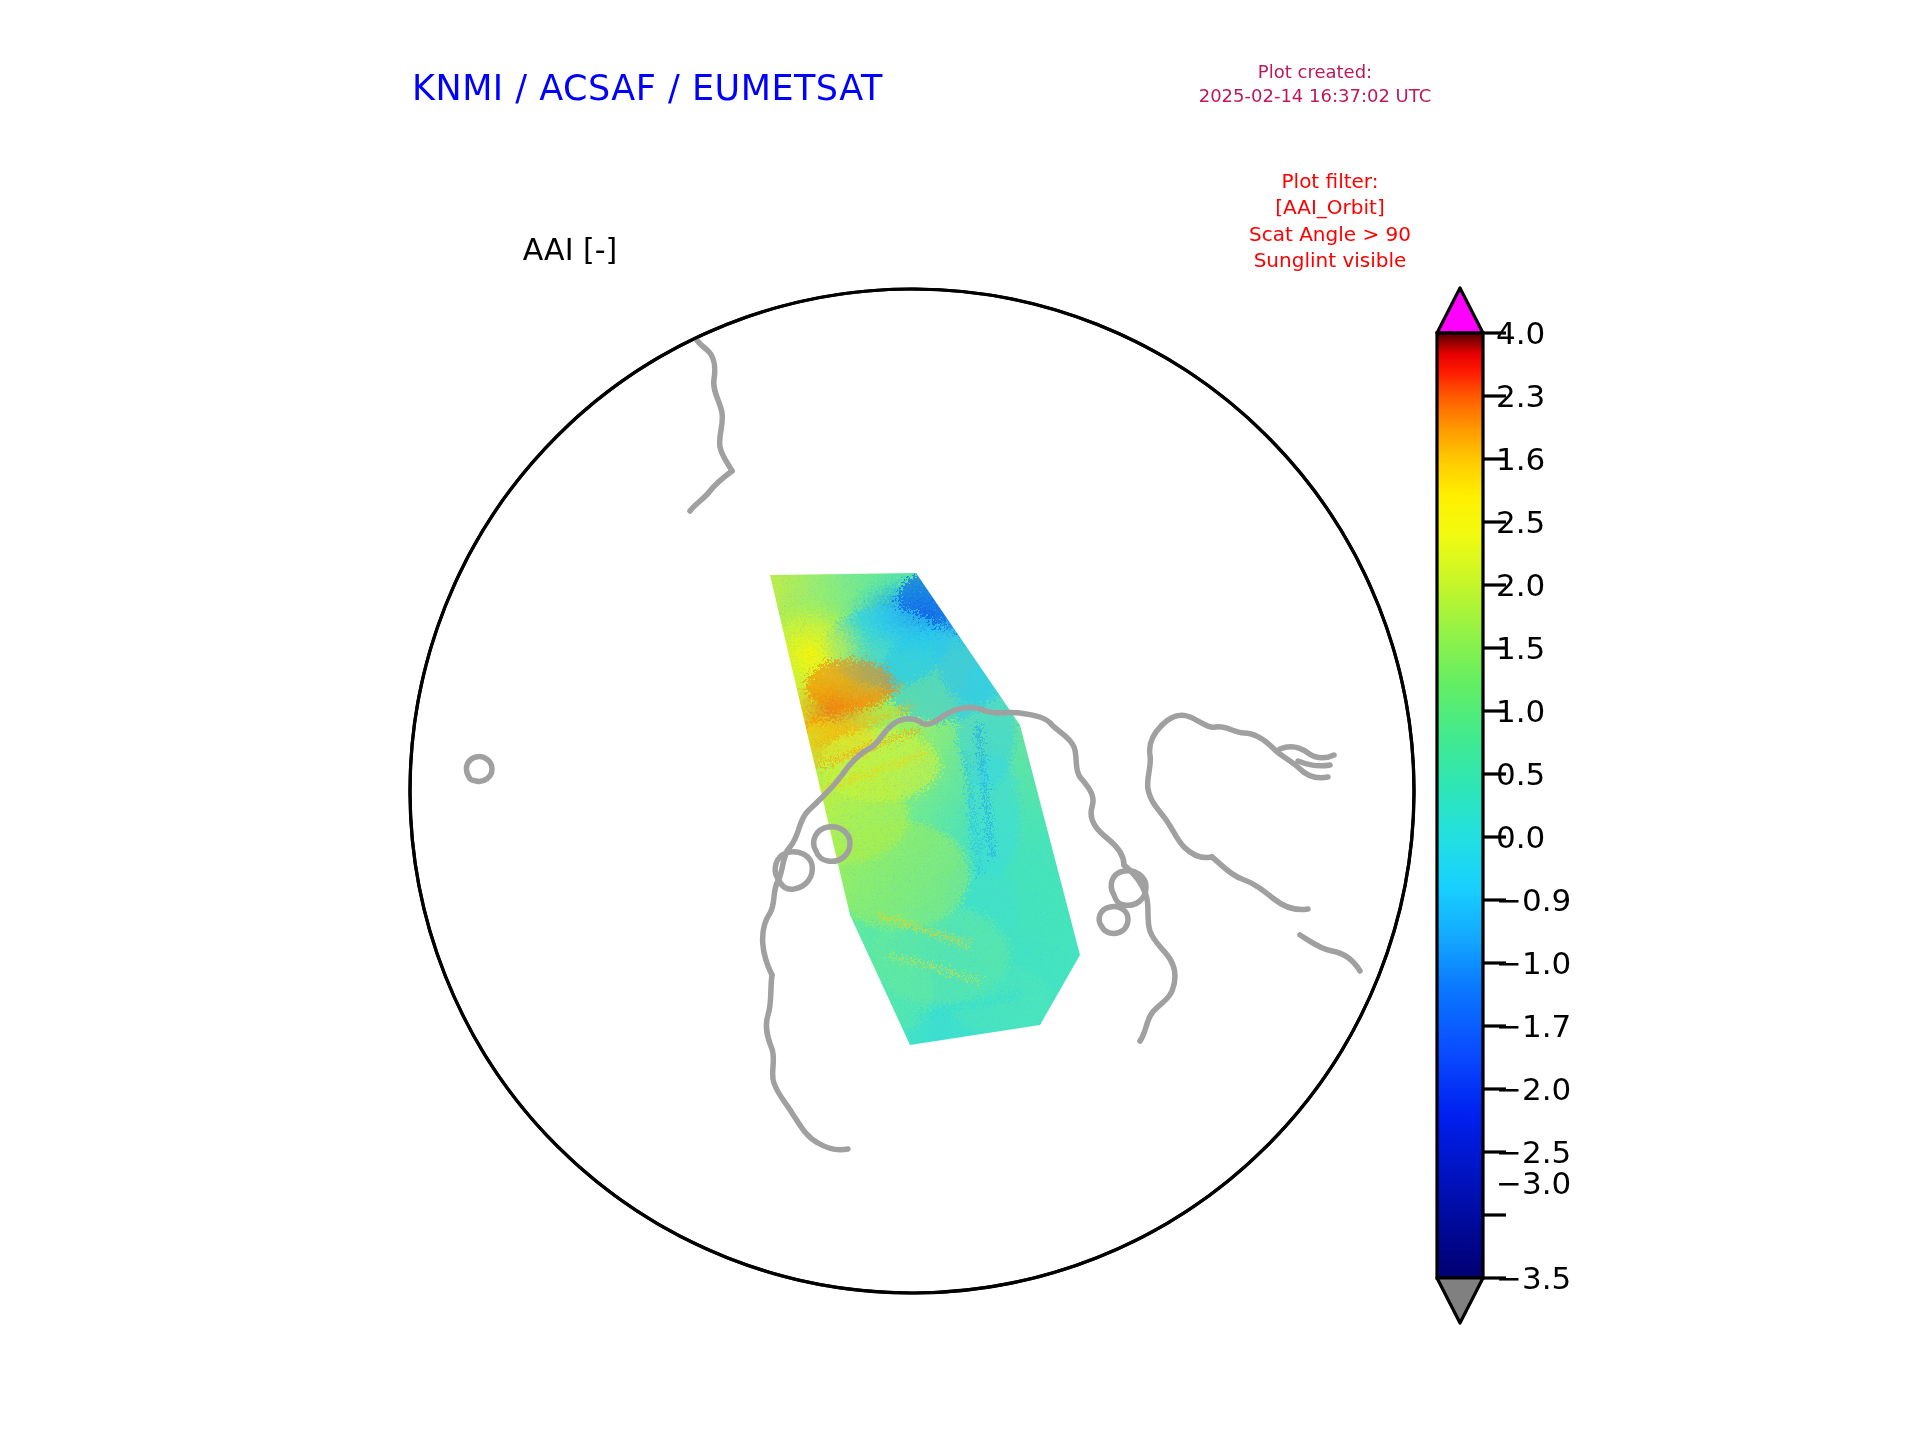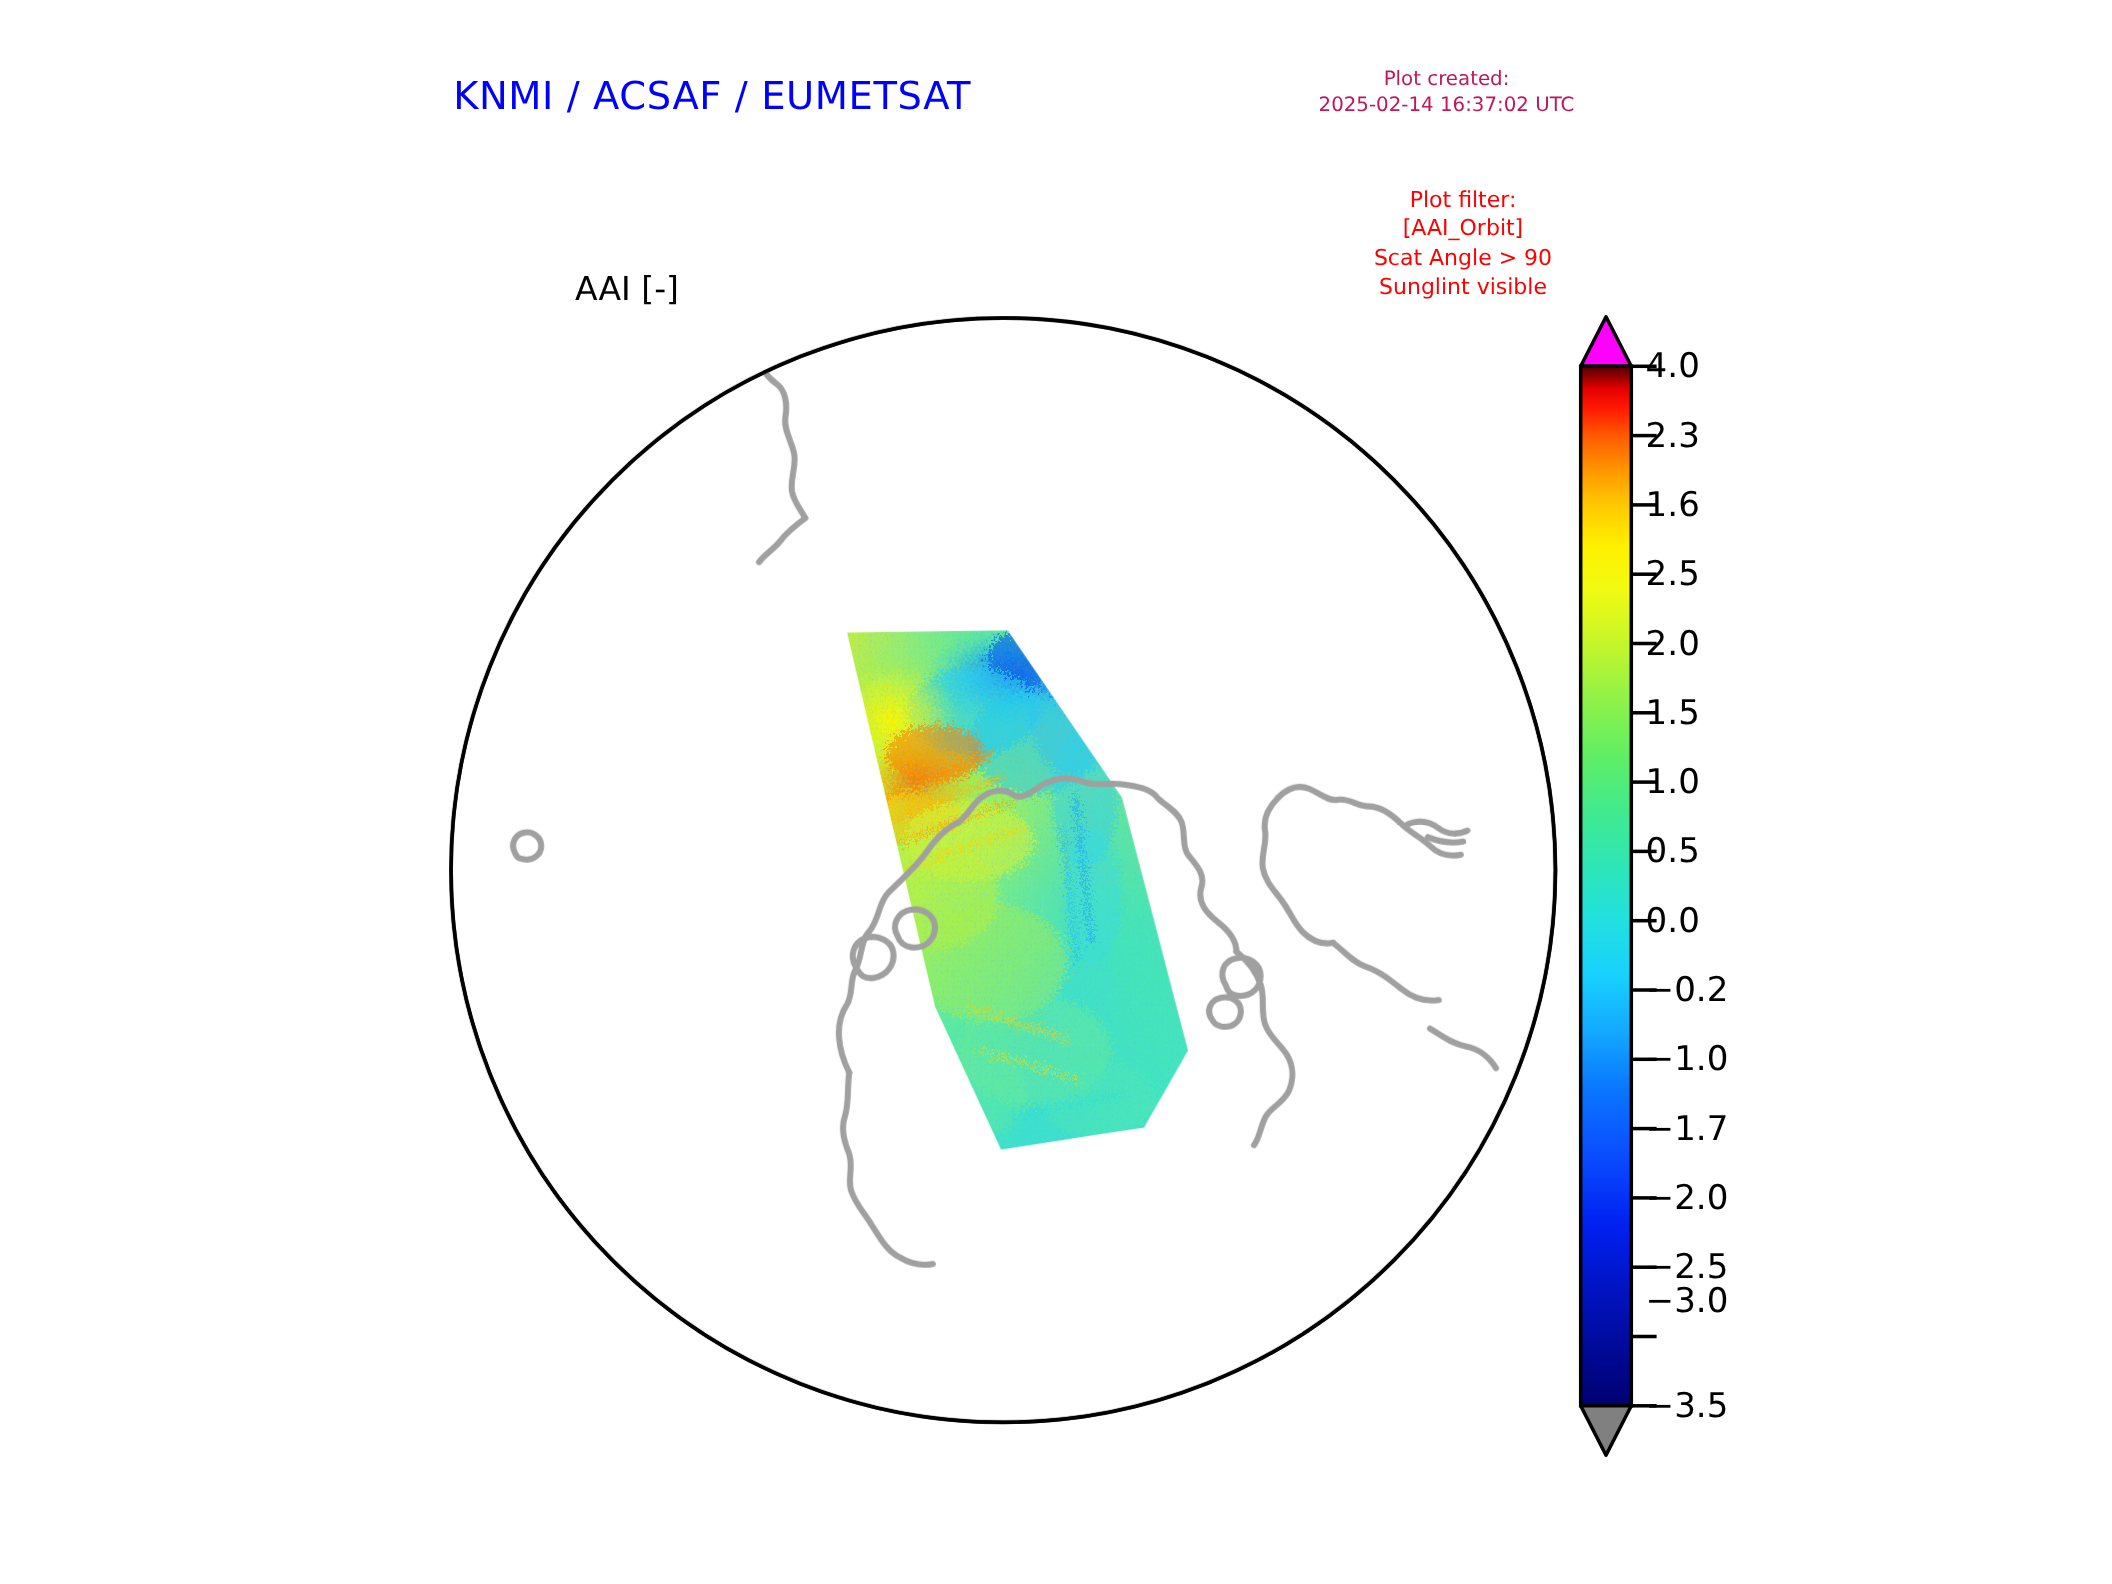--- a/index.html
+++ b/index.html
@@ -22,21 +22,21 @@
     left:1165px;top:168px;width:330px;text-align:center;
     font-size:20px;color:#ff0000;line-height:1.32;
   }
   #plot-filter div{white-space:nowrap;}
   #product-title{
     left:412px;top:140px;font-size:29px;color:#000;line-height:1.34;
     white-space:nowrap;
   }
   #quantity-title{
     left:0px;top:232px;width:1140px;text-align:center;
-    font-size:30px;color:#000;margin-top:14px;
+    font-size:30px;color:#000;
   }
   #map-area{left:380px;top:255px;width:1070px;height:1080px;}
   #colorbar-area{left:1420px;top:270px;width:460px;height:1060px;}
   .cb-tick-label{
     position:absolute;font-size:31px;color:#000;left:76px;
     transform:translateY(-50%);white-space:nowrap;
   }
   svg{display:block;}
 </style>
 </head>
@@ -287,20 +287,20 @@
 
 <div class="cb-tick-label" style="top:63px">4.0</div>
 <div class="cb-tick-label" style="top:126px">2.3</div>
 <div class="cb-tick-label" style="top:189px">1.6</div>
 <div class="cb-tick-label" style="top:252px">2.5</div>
 <div class="cb-tick-label" style="top:315px">2.0</div>
 <div class="cb-tick-label" style="top:378px">1.5</div>
 <div class="cb-tick-label" style="top:441px">1.0</div>
 <div class="cb-tick-label" style="top:504px">0.5</div>
 <div class="cb-tick-label" style="top:567px">0.0</div>
-<div class="cb-tick-label" style="top:630px">−0.2</div>
+<div class="cb-tick-label" style="top:630px">−0.9</div>
 <div class="cb-tick-label" style="top:693px">−1.0</div>
 <div class="cb-tick-label" style="top:756px">−1.7</div>
 <div class="cb-tick-label" style="top:819px">−2.0</div>
 <div class="cb-tick-label" style="top:882px">−2.5</div>
 <div class="cb-tick-label" style="top:913px">−3.0</div>
 <div class="cb-tick-label" style="top:1008px">−3.5</div>
 </div>
 
 </body></html>

